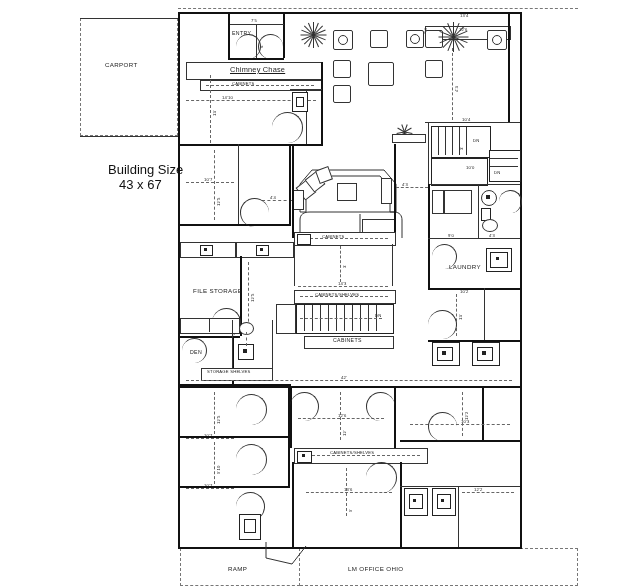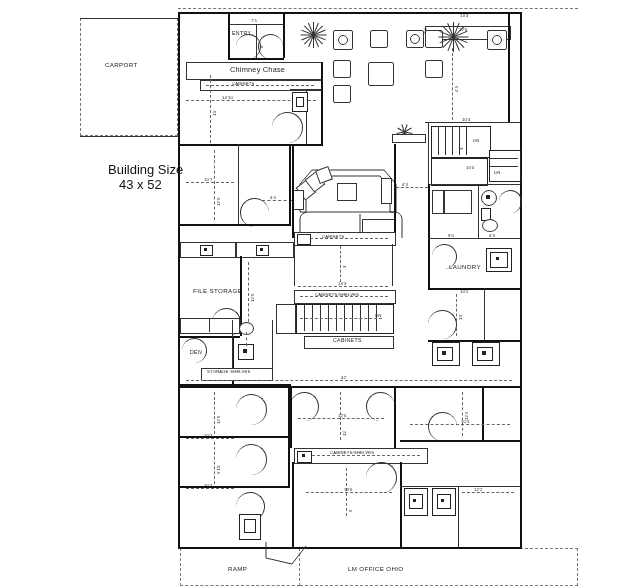--- a/index.html
+++ b/index.html
@@ -17,21 +17,21 @@
   .thin{background:#333;}
   .thin-h{height:1px;}
   .thin-v{width:1px;}
 
   
   .dash{border:1px dashed #777;background:transparent;}
 
   
   .lbl{position:absolute;font-size:5.2px;letter-spacing:.35px;
        color:#1c1c1c;white-space:nowrap;line-height:1;}
-  .lbl.big{font-size:7.4px;letter-spacing:.2px;}
+  .lbl.big{font-size:7.4px;letter-spacing:.2px;text-decoration:underline;}
   .lbl.mid{font-size:6.2px;}
   .lbl.tiny{font-size:4.2px;letter-spacing:.2px;}
   .lbl.vert{transform-origin:left top;transform:rotate(-90deg);}
 
   .title{position:absolute;font-size:13px;color:#111;white-space:nowrap;}
 
   
   .dimh{position:absolute;height:0;border-top:1px dashed #666;}
   .dimv{position:absolute;width:0;border-left:1px dashed #666;}
 
@@ -440,18 +440,18 @@
 
   <div class="abs thin thin-v" style="left:458px;top:486px;height:61px;"></div>
 
   <svg width="60" height="26" style="left:262px;top:540px;">
     <polyline points="4,2 4,18 30,24 44,6" fill="none" stroke="#333" stroke-width="1"></polyline>
   </svg>
 
   <div class="lbl mid" style="left:105px;top:62px;">CARPORT</div>
 
   <div class="title" style="left:108px;top:162px;">Building Size</div>
-  <div class="title" style="left:119px;top:177px;">43 x 52</div>
+  <div class="title" style="left:119px;top:177px;">43 x 67</div>
 
   <div class="lbl mid" style="left:228px;top:566px;">RAMP</div>
   <div class="lbl mid" style="left:348px;top:566px;">LM OFFICE OHIO</div>
 
 </div>
 
 </body></html>

